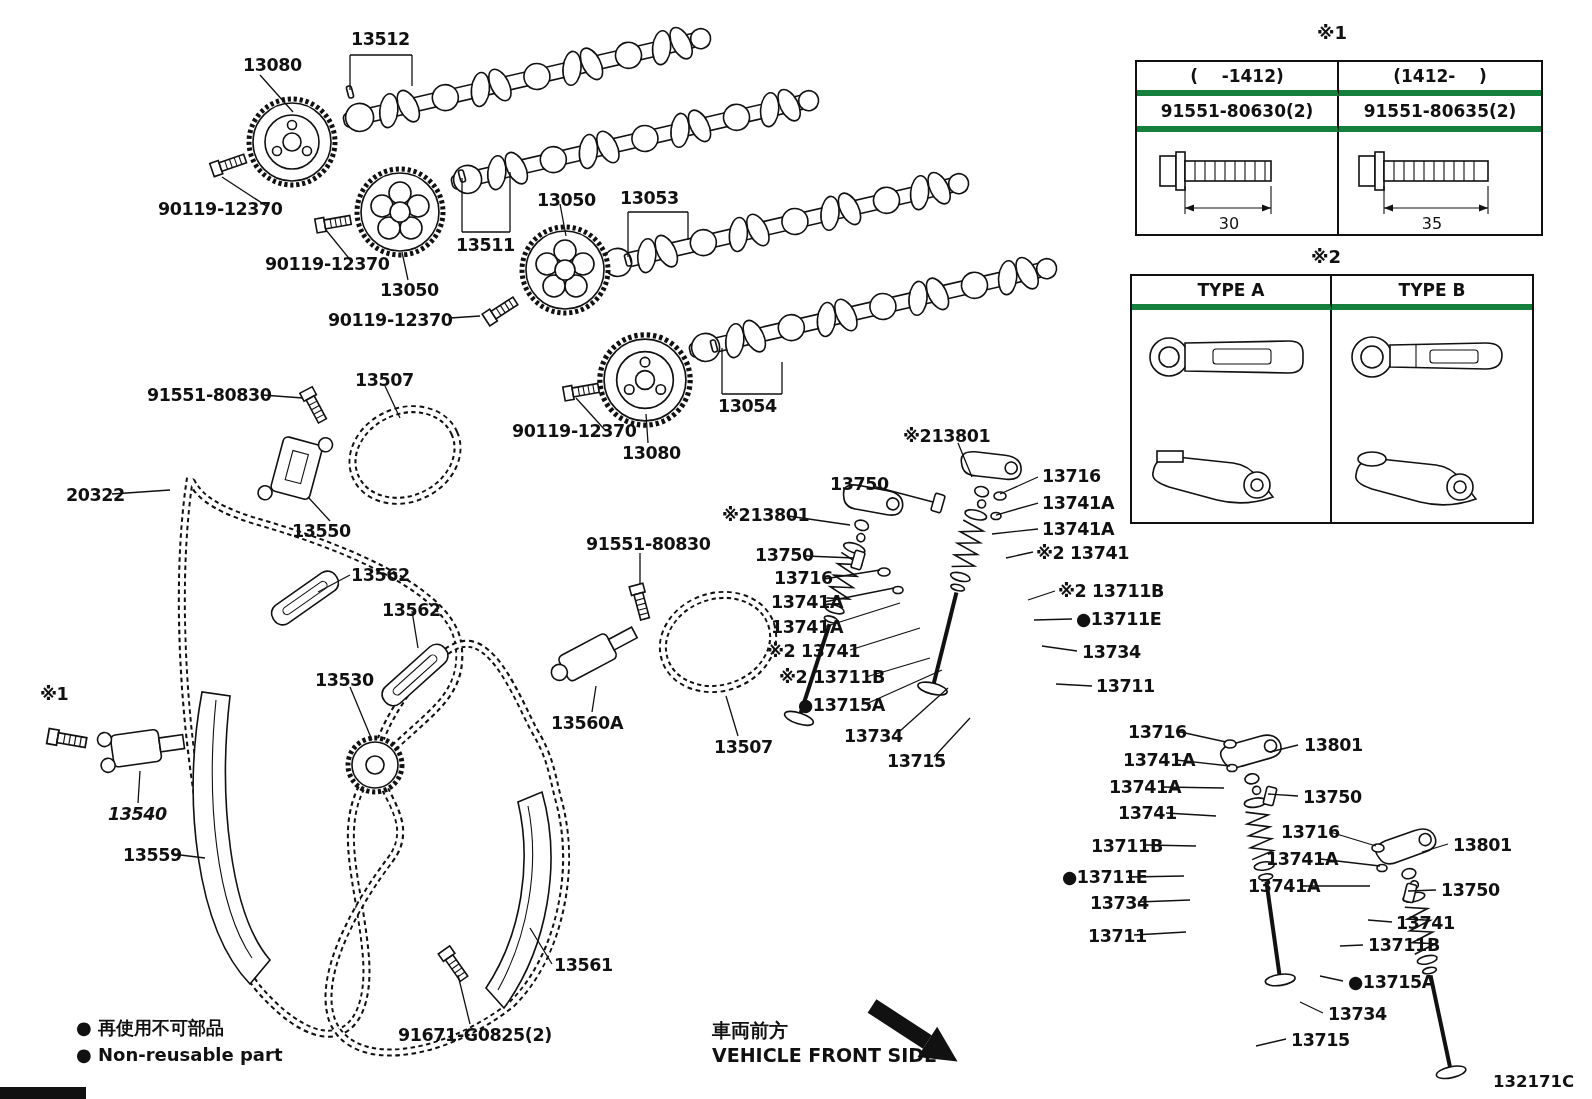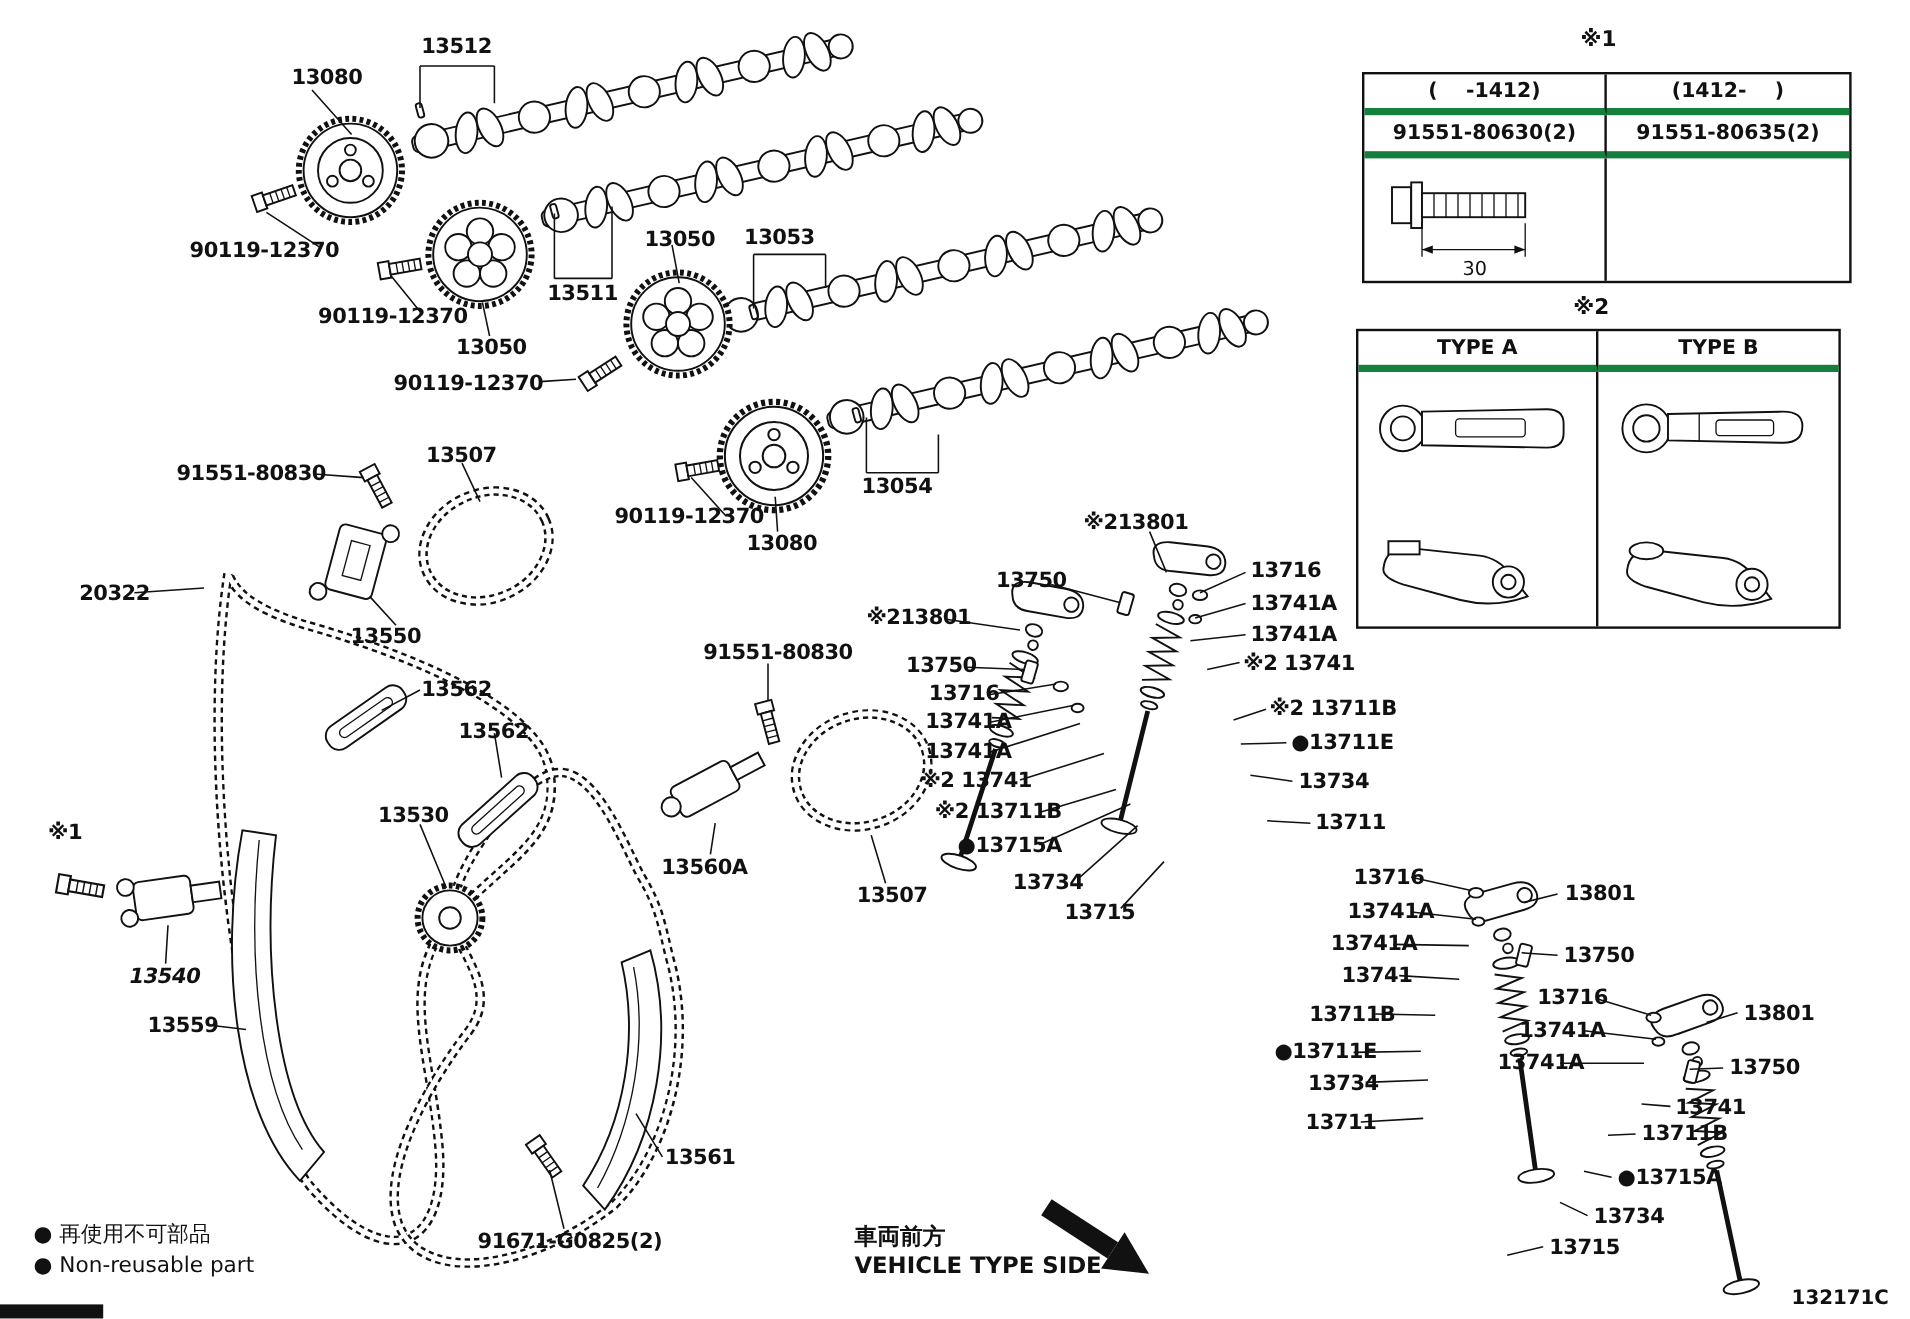--- a/index.html
+++ b/index.html
@@ -20,21 +20,21 @@
   .plabel{position:absolute;font-weight:bold;font-size:17.5px;letter-spacing:-0.4px;white-space:nowrap;line-height:1.1;}
   .marker{position:absolute;font-weight:bold;font-size:18px;}
   
   .reftable{position:absolute;border:2.5px solid #111;display:grid;grid-template-columns:1fr 1fr;background:#fff;}
   .cell{border-right:2px solid #111;border-bottom:6px solid #15803d;display:flex;align-items:center;justify-content:center;
         font-weight:bold;font-size:17px;position:relative;overflow:hidden;}
   .cell.last{border-right:none;}
   .cell.nob{border-bottom:none;}
   .dim{position:absolute;left:46%;bottom:1px;transform:translateX(-50%);font-weight:normal;font-size:16px;}
   
-  .legend{position:absolute;font-weight:normal;font-size:18px;white-space:nowrap;}
+  .legend{position:absolute;font-weight:bold;font-size:18px;white-space:nowrap;margin-left:48px;}
   .frontside{position:absolute;font-weight:bold;font-size:19px;white-space:nowrap;}
   .code{position:absolute;font-weight:bold;font-size:16.5px;}
   .cornerbox{position:absolute;left:0;top:1087px;width:86px;height:12px;background:#111;}
 </style>
 </head>
 <body>
 
 <div id="stage">
 
   <svg id="art" width="1592" height="1099" viewBox="0 0 1592 1099">
@@ -295,20 +295,32 @@
         <rect x="22" y="20" width="16" height="30" class="w"></rect>
         <rect x="38" y="16" width="9" height="38" class="w"></rect>
         <rect x="47" y="25" width="86" height="20" class="w"></rect>
         <path class="thin" d="M57 25 V45 M67 25 V45 M77 25 V45 M87 25 V45 M97 25 V45 M107 25 V45 M117 25 V45 M127 25 V45"></path>
         <path class="thin" d="M47 50 V78 M133 50 V78 M47 72 H133"></path>
         <polygon points="47,72 56,68.5 56,75.5" class="blk"></polygon>
         <polygon points="133,72 124,68.5 124,75.5" class="blk"></polygon>
       </svg>
       <span class="dim">30</span>
     </div>
+    <div class="cell nob last">
+      <svg width="198" height="94" viewBox="0 0 198 94">
+        <rect x="18" y="20" width="16" height="30" class="w"></rect>
+        <rect x="34" y="16" width="9" height="38" class="w"></rect>
+        <rect x="43" y="25" width="104" height="20" class="w"></rect>
+        <path class="thin" d="M53 25 V45 M63 25 V45 M73 25 V45 M83 25 V45 M93 25 V45 M103 25 V45 M113 25 V45 M123 25 V45 M133 25 V45"></path>
+        <path class="thin" d="M43 50 V78 M147 50 V78 M43 72 H147"></path>
+        <polygon points="43,72 52,68.5 52,75.5" class="blk"></polygon>
+        <polygon points="147,72 138,68.5 138,75.5" class="blk"></polygon>
+      </svg>
+      <span class="dim">35</span>
+    </div>
   </div>
 
   <div class="marker" style="left:1311px;top:246px;">※2</div>
   <div class="reftable" style="left:1130px;top:274px;width:400px;height:246px;grid-template-rows:34px auto;">
     <div class="cell">TYPE A</div>
     <div class="cell last">TYPE B</div>
     <div class="cell nob">
       <svg width="196" height="206" viewBox="0 0 196 206">
         <circle cx="36" cy="44" r="19" class="w"></circle>
           <circle cx="36" cy="44" r="10" class="w"></circle>
@@ -331,17 +343,17 @@
         <circle cx="126" cy="174" r="13" class="w"></circle>
           <circle cx="126" cy="174" r="6" class="w"></circle>
         <ellipse cx="38" cy="146" rx="14" ry="7" class="w"></ellipse>
       </svg>
     </div>
   </div>
 
   <div class="legend" style="left:28px;top:1016px;">● 再使用不可部品</div>
   <div class="legend" style="left:28px;top:1044px;">● Non-reusable part</div>
   <div class="frontside" style="left:712px;top:1018px;">車両前方</div>
-  <div class="frontside" style="left:712px;top:1044px;">VEHICLE TYPE SIDE</div>
+  <div class="frontside" style="left:712px;top:1044px;">VEHICLE FRONT SIDE</div>
   <div class="code" style="left:1493px;top:1072px;">132171C</div>
   <div class="cornerbox"></div>
 
 </div>
 
 </body></html>

